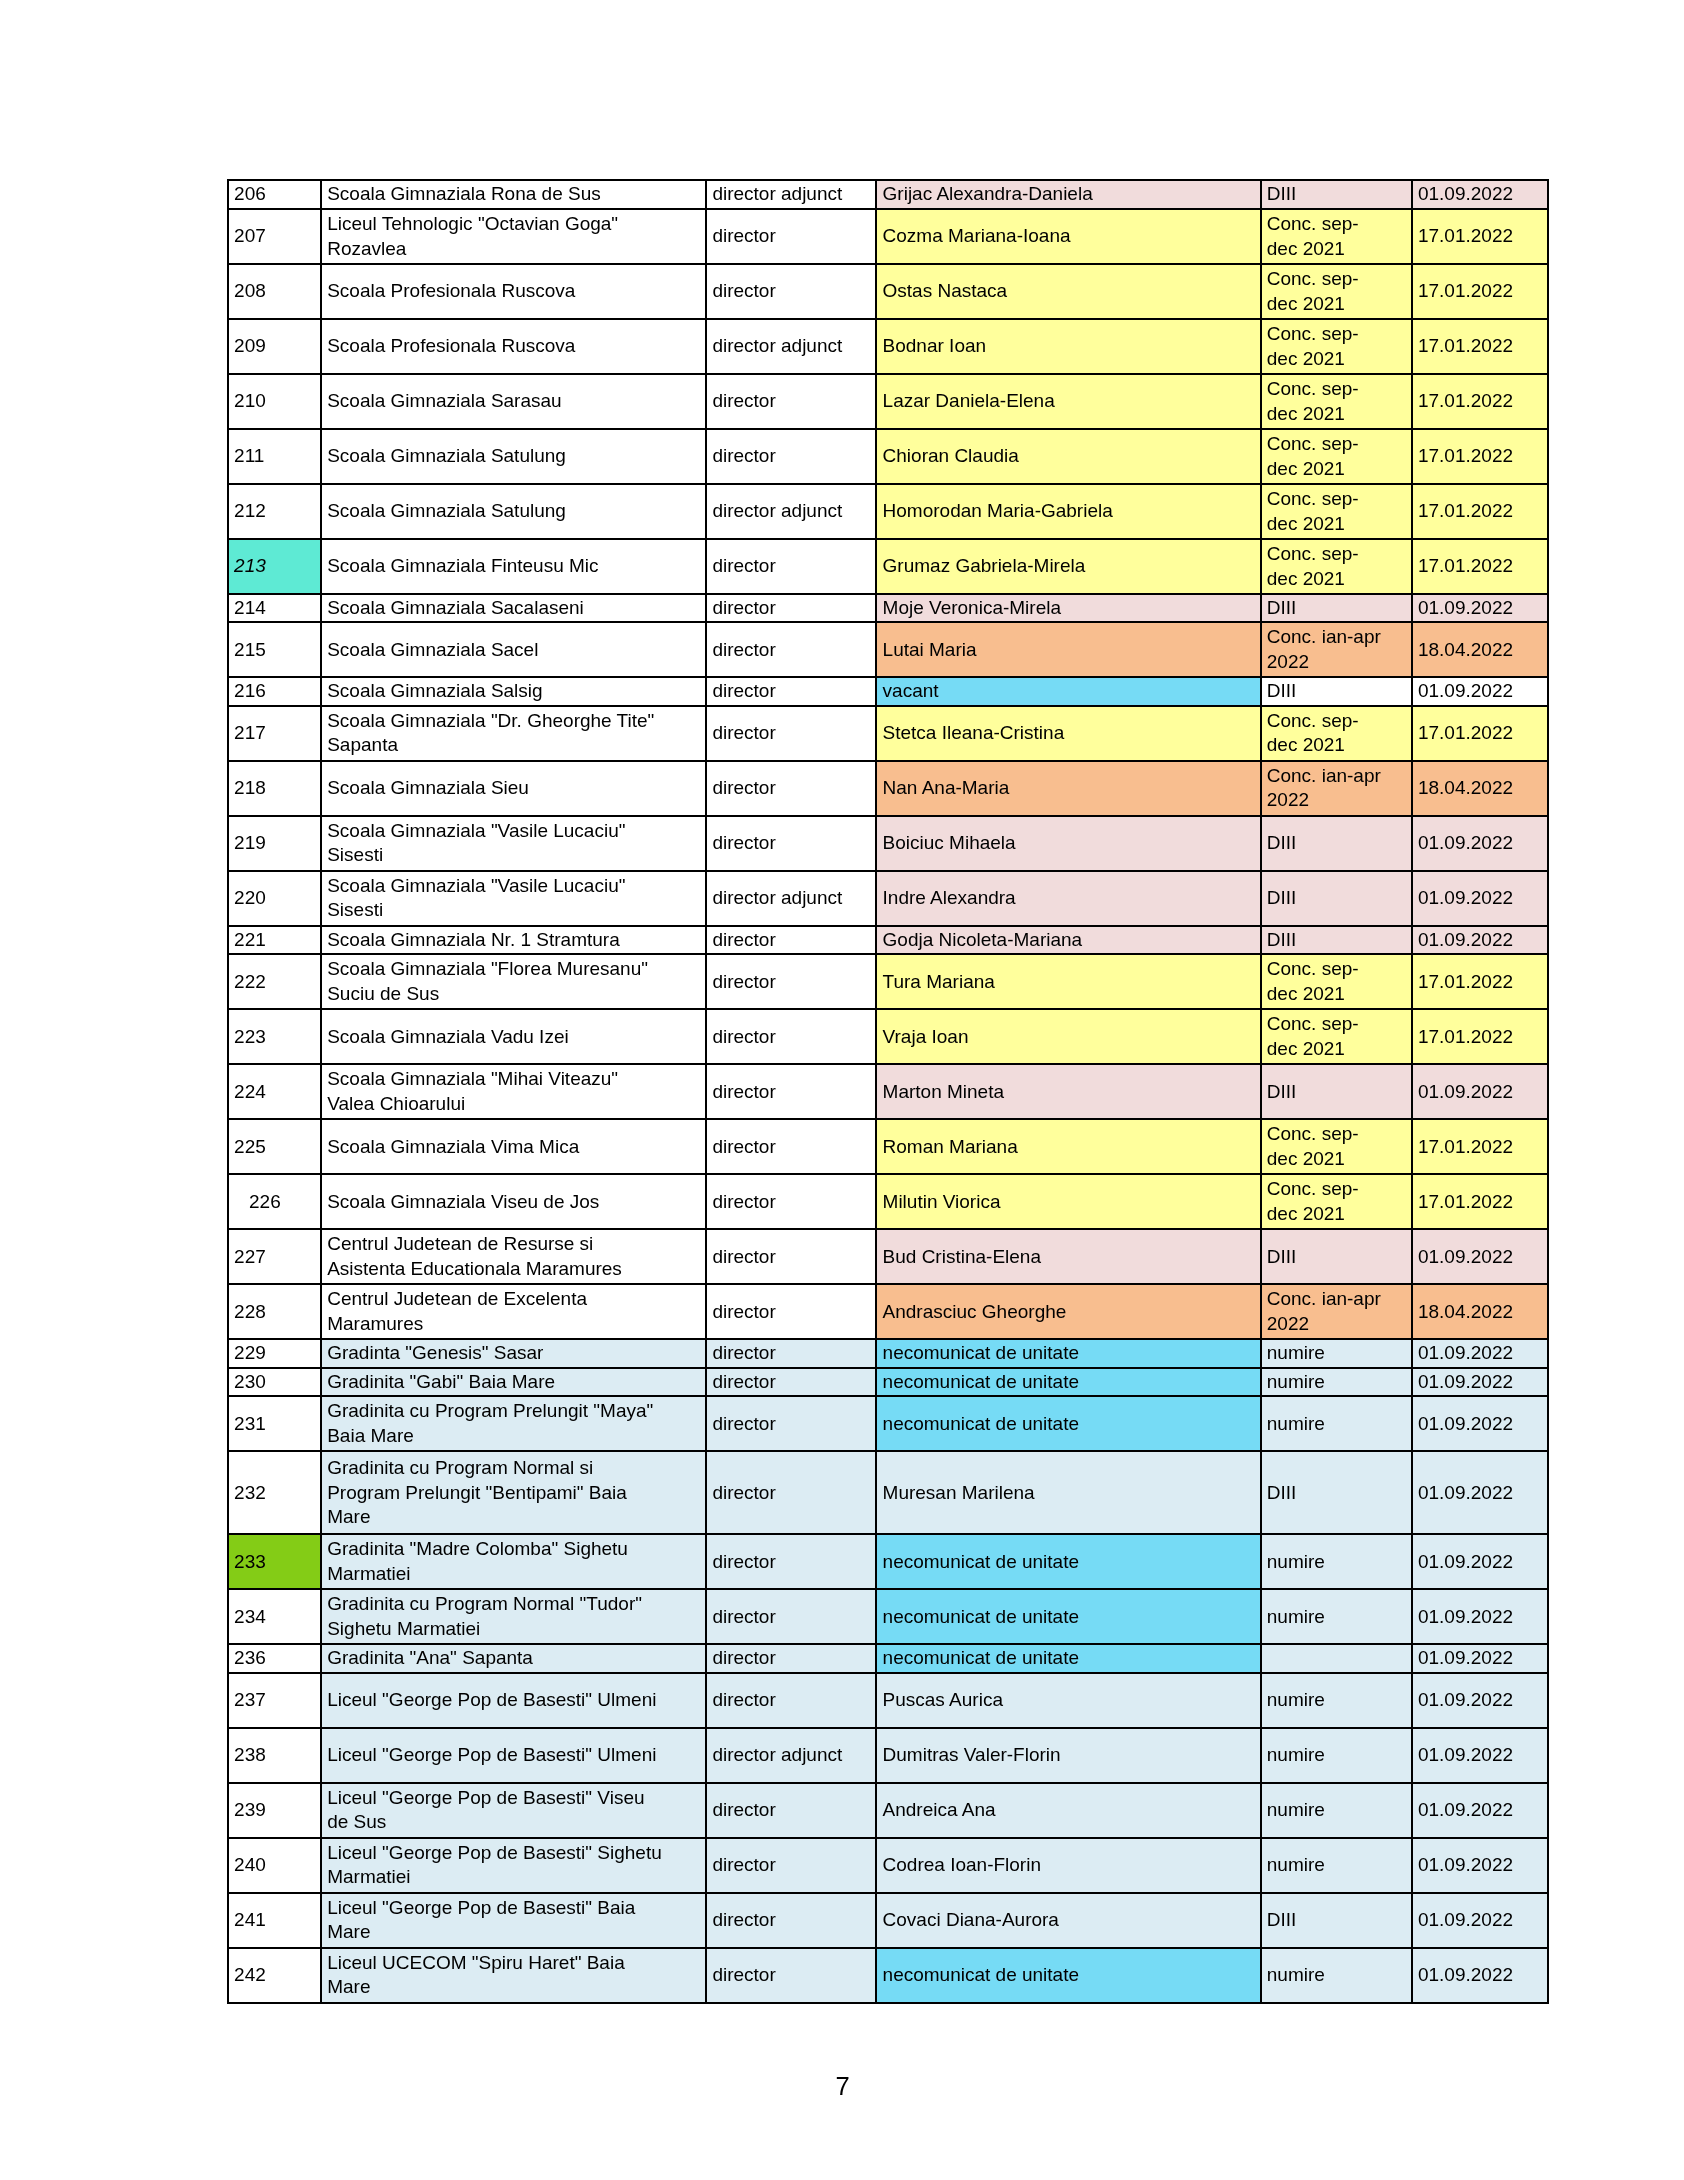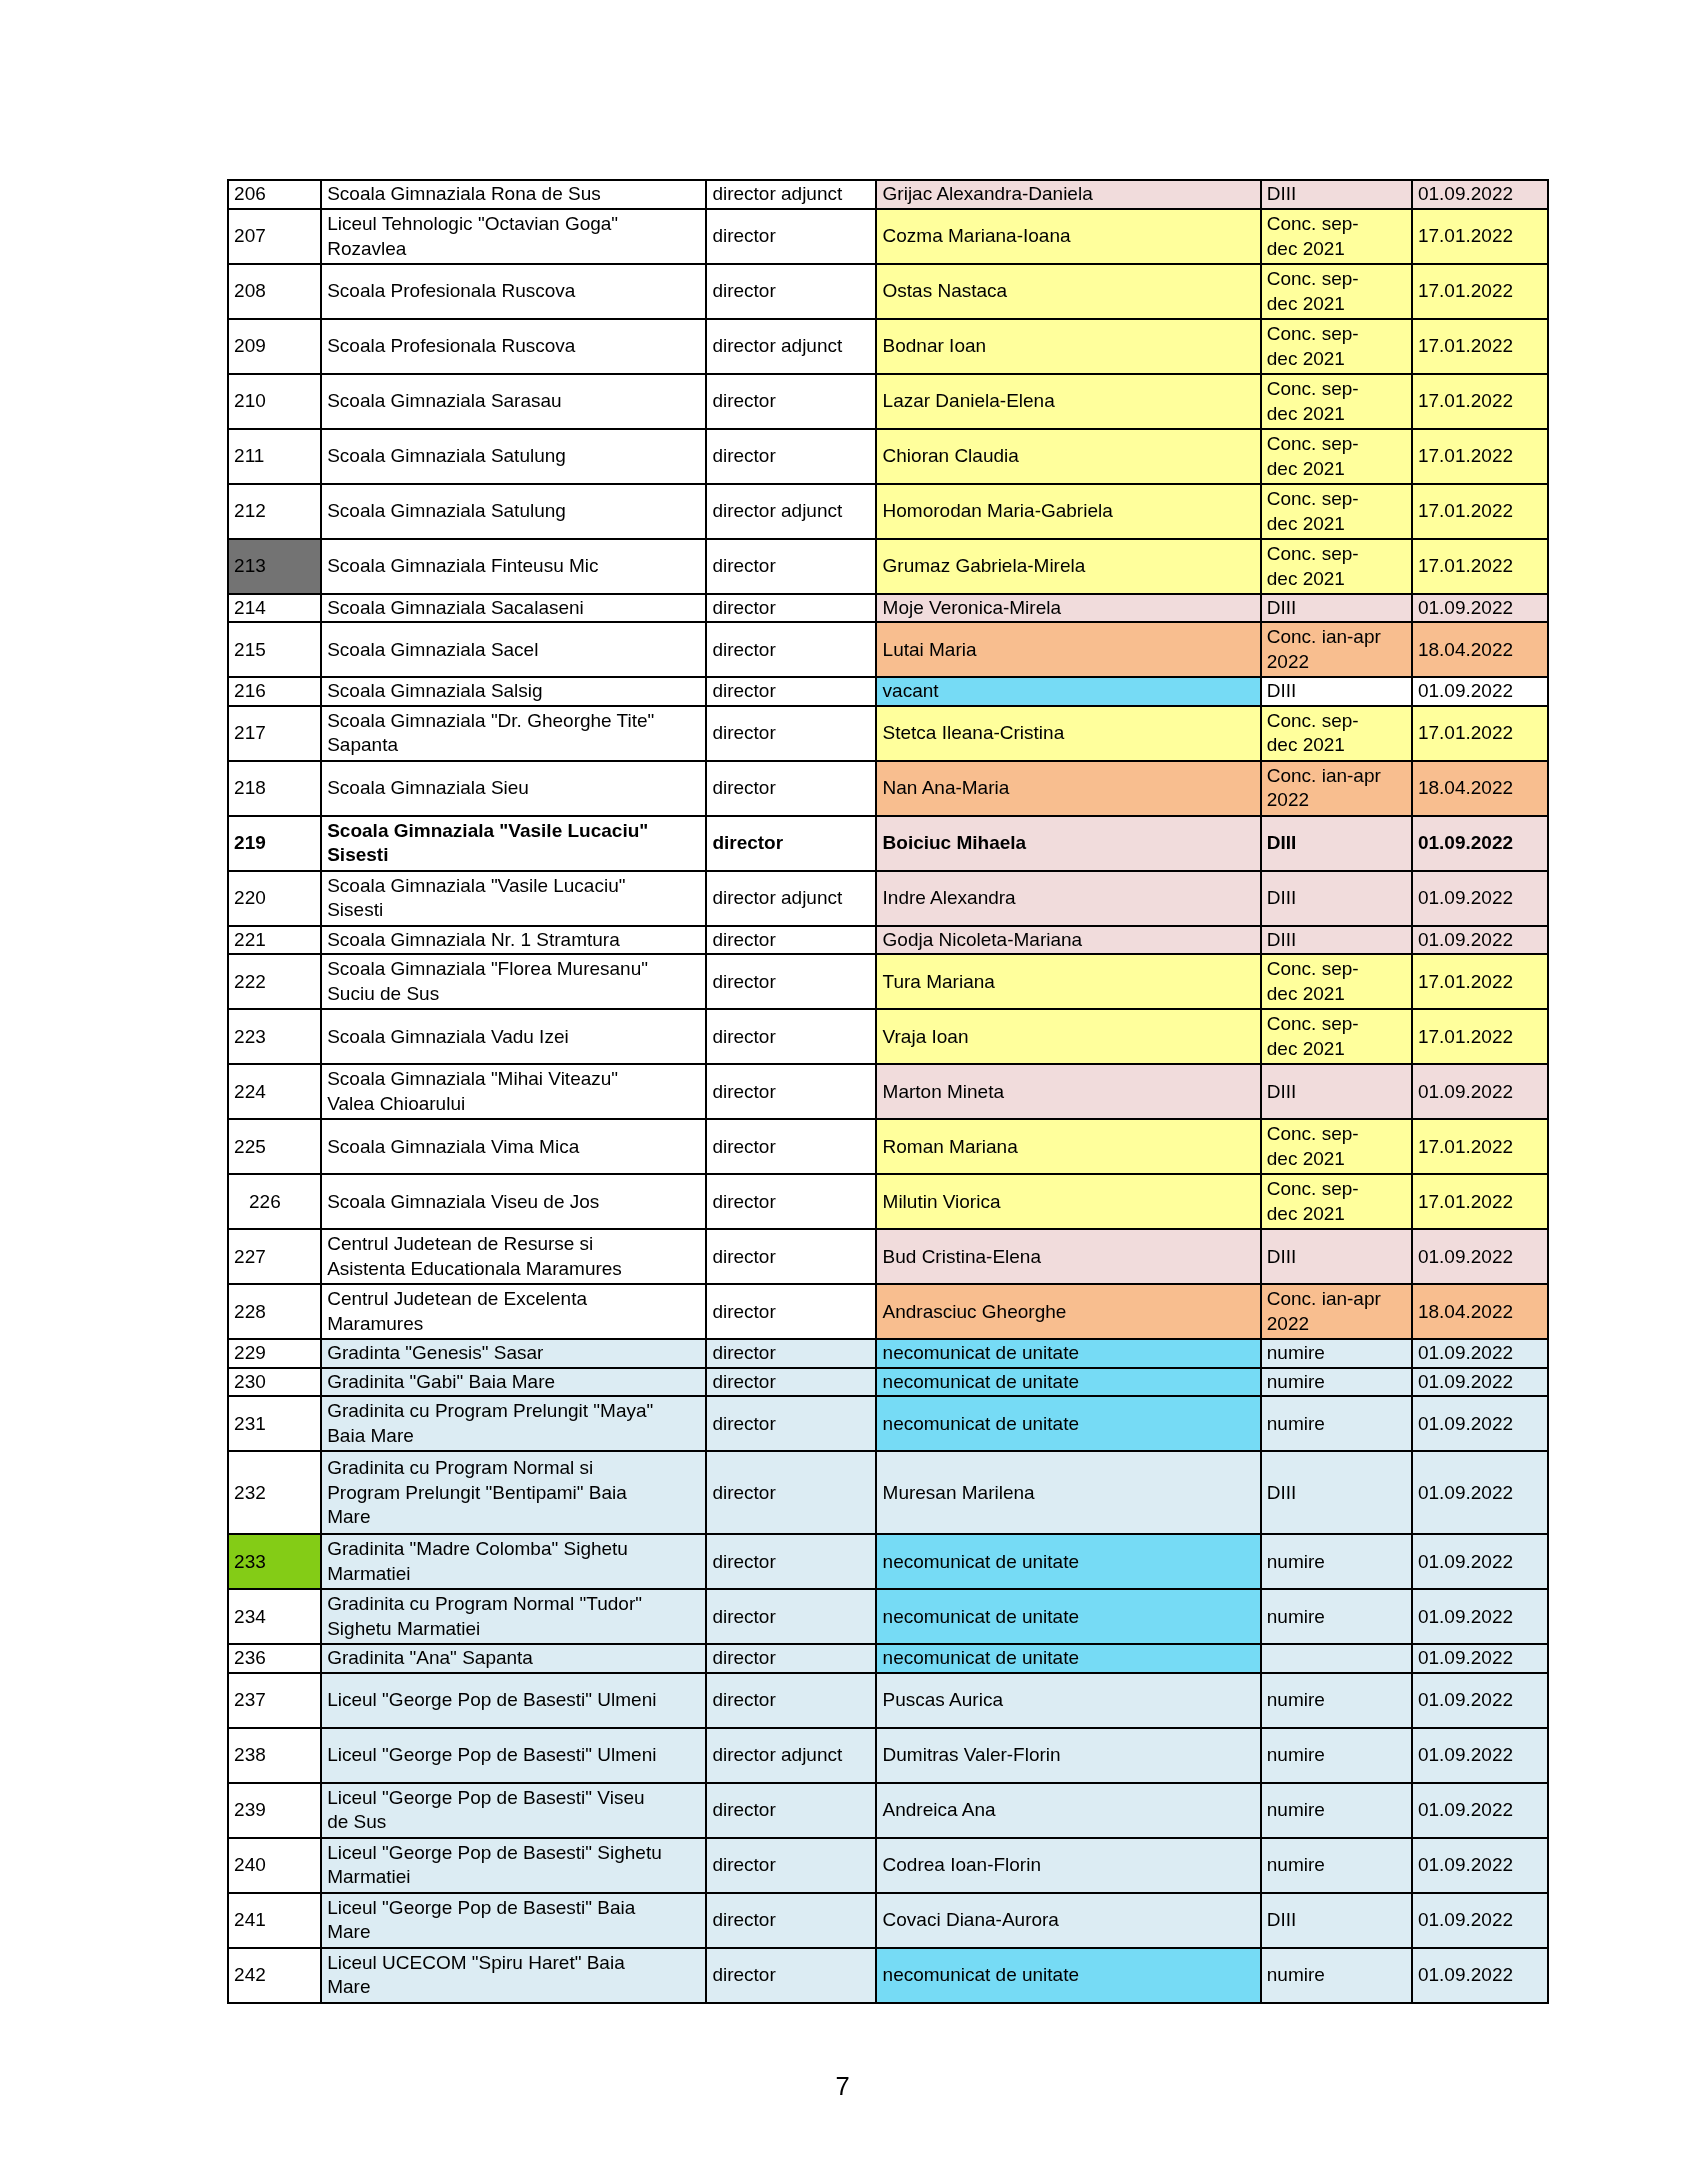--- a/index.html
+++ b/index.html
@@ -105,21 +105,21 @@
         <tr style="height: 55px;">
           <td class="col-no" style="background-color: rgb(255, 255, 255);">212</td>
           <td class="col-school" style="background-color: rgb(255, 255, 255);">Scoala Gimnaziala Satulung</td>
           <td class="col-function" style="background-color: rgb(255, 255, 255);">director adjunct</td>
           <td class="col-name" style="background-color: rgb(255, 255, 156);">Homorodan Maria-Gabriela</td>
           <td class="col-status" style="background-color: rgb(255, 255, 156);">Conc. sep-
 dec 2021</td>
           <td class="col-date" style="background-color: rgb(255, 255, 156);">17.01.2022</td>
         </tr>
         <tr style="height: 55px;">
-          <td class="col-no" style="background-color: #737373;">213</td>
+          <td class="col-no" style="background-color: #5eead4; font-style: italic;">213</td>
           <td class="col-school" style="background-color: rgb(255, 255, 255);">Scoala Gimnaziala Finteusu Mic</td>
           <td class="col-function" style="background-color: rgb(255, 255, 255);">director</td>
           <td class="col-name" style="background-color: rgb(255, 255, 156);">Grumaz Gabriela-Mirela</td>
           <td class="col-status" style="background-color: rgb(255, 255, 156);">Conc. sep-
 dec 2021</td>
           <td class="col-date" style="background-color: rgb(255, 255, 156);">17.01.2022</td>
         </tr>
         <tr style="height: 28px;">
           <td class="col-no" style="background-color: rgb(255, 255, 255);">214</td>
           <td class="col-school" style="background-color: rgb(255, 255, 255);">Scoala Gimnaziala Sacalaseni</td>
@@ -157,21 +157,21 @@
         </tr>
         <tr style="height: 55px;">
           <td class="col-no" style="background-color: rgb(255, 255, 255);">218</td>
           <td class="col-school" style="background-color: rgb(255, 255, 255);">Scoala Gimnaziala Sieu</td>
           <td class="col-function" style="background-color: rgb(255, 255, 255);">director</td>
           <td class="col-name" style="background-color: rgb(248, 190, 143);">Nan Ana-Maria</td>
           <td class="col-status" style="background-color: rgb(248, 190, 143);">Conc. ian-apr
 2022</td>
           <td class="col-date" style="background-color: rgb(248, 190, 143);">18.04.2022</td>
         </tr>
-        <tr style="height: 55px; font-weight: bold;">
+        <tr style="height: 55px;">
           <td class="col-no" style="background-color: rgb(255, 255, 255);">219</td>
           <td class="col-school" style="background-color: rgb(255, 255, 255);">Scoala Gimnaziala "Vasile Lucaciu"
 Sisesti</td>
           <td class="col-function" style="background-color: rgb(255, 255, 255);">director</td>
           <td class="col-name" style="background-color: rgb(241, 220, 220);">Boiciuc Mihaela</td>
           <td class="col-status" style="background-color: rgb(241, 220, 220);">DIII</td>
           <td class="col-date" style="background-color: rgb(241, 220, 220);">01.09.2022</td>
         </tr>
         <tr style="height: 55px;">
           <td class="col-no" style="background-color: rgb(255, 255, 255);">220</td>

